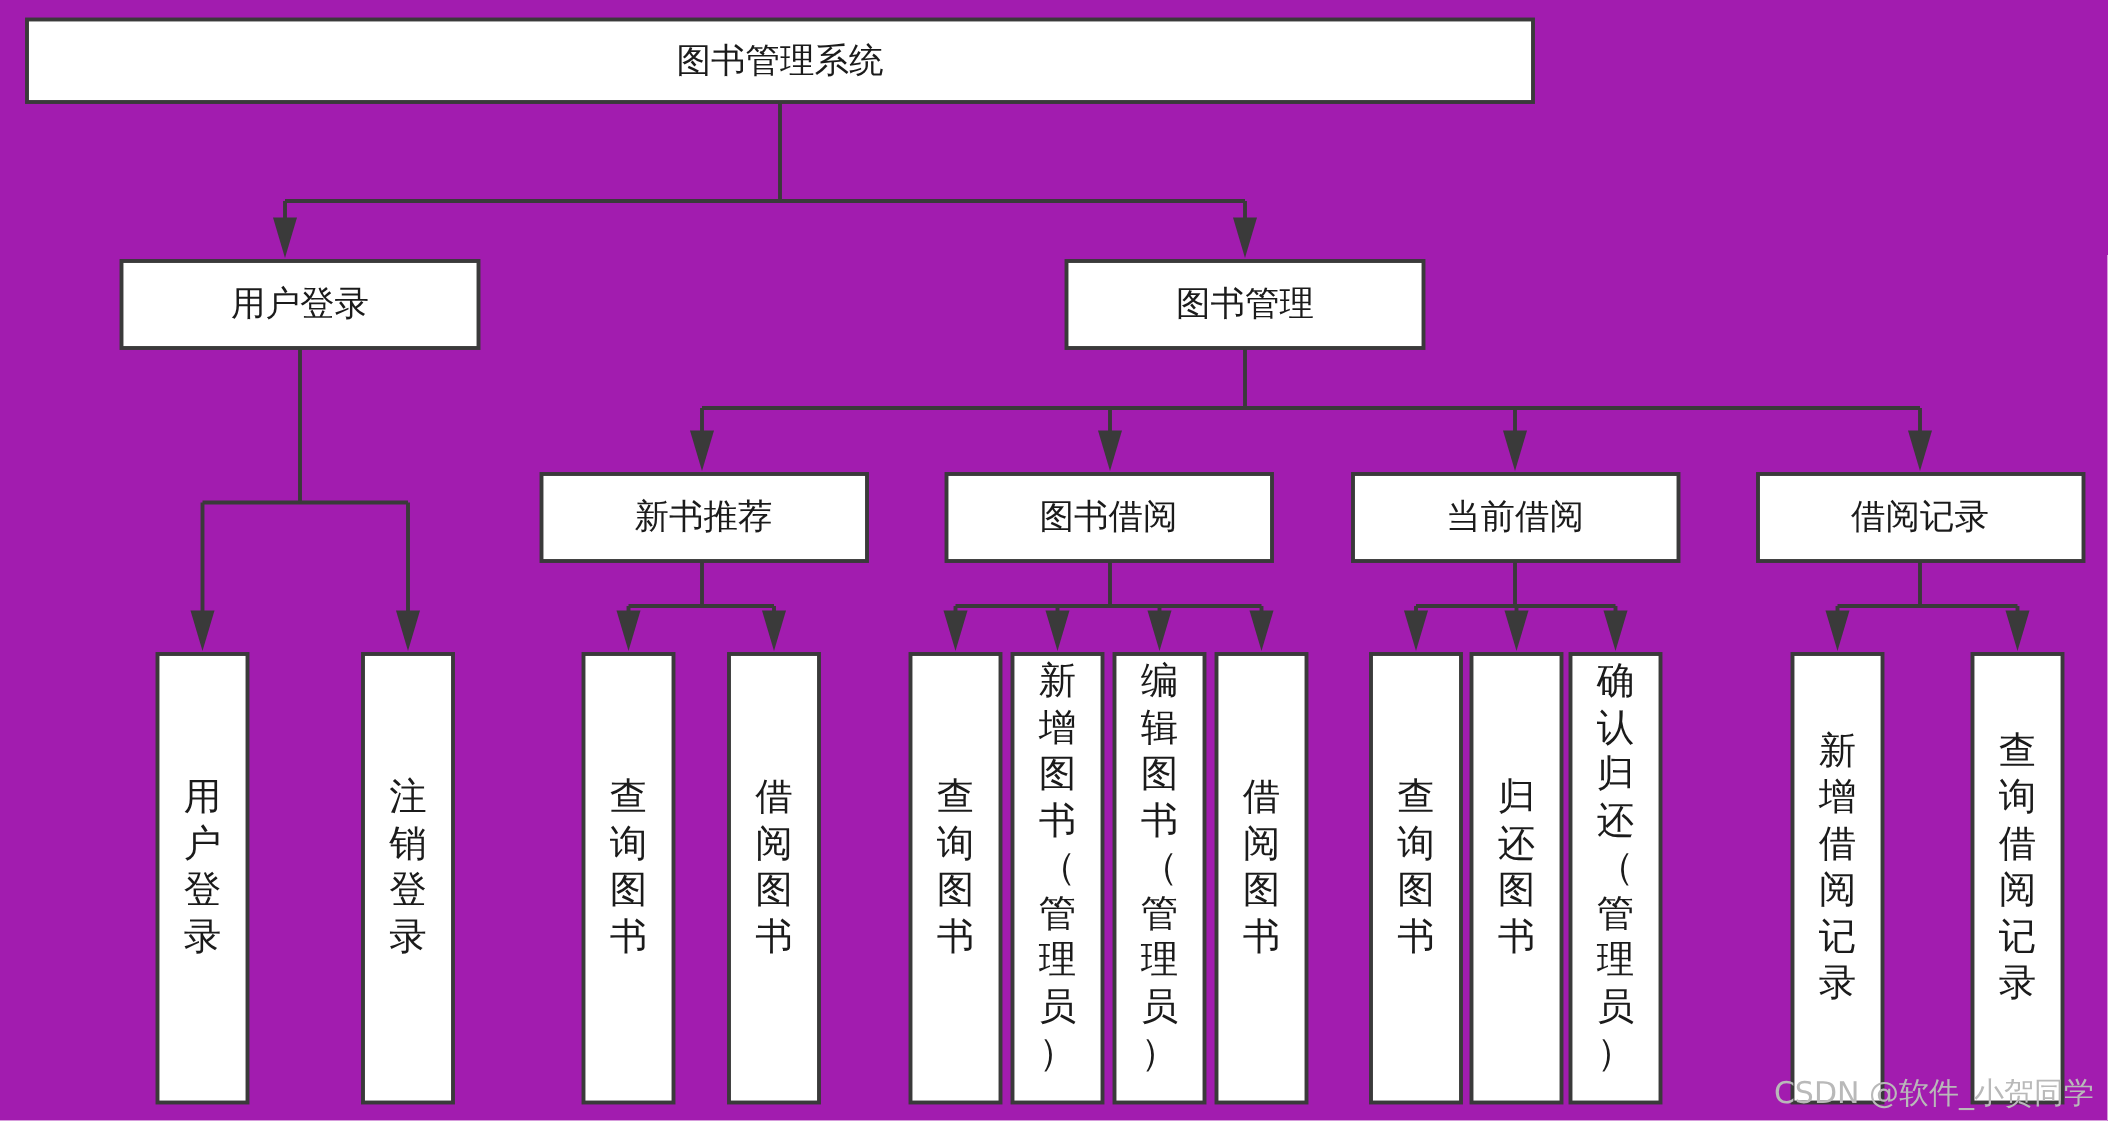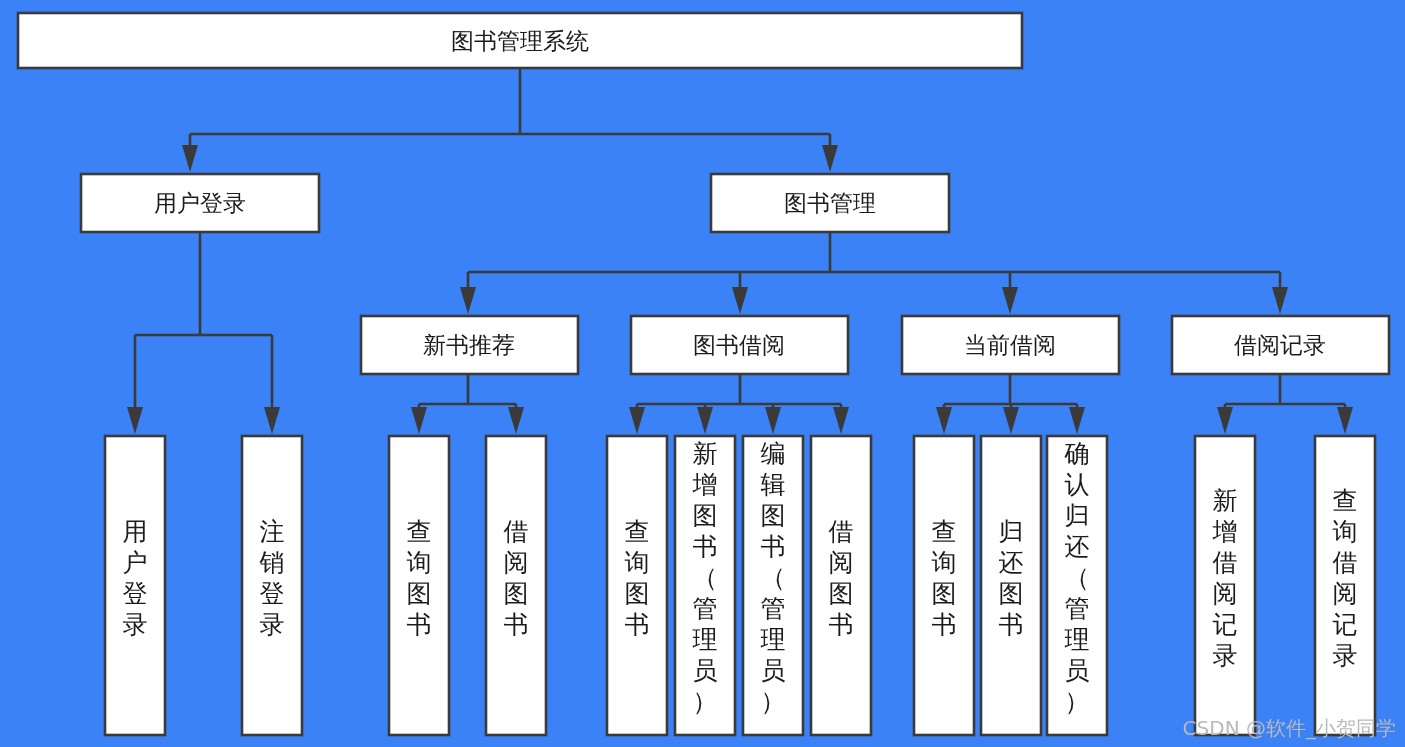--- a/index.html
+++ b/index.html
@@ -8,21 +8,21 @@
     padding: 0;
     background: #ffffff;
   }
   body {
     font-family: "DejaVu Sans", "Liberation Sans", sans-serif;
   }
   #diagram-root {
     position: relative;
     width: 1405px;
     height: 747px;
-    background: #3b82f6;
+    background: #a21caf;
     overflow: hidden;
   }
   svg.diagram-canvas {
     position: absolute;
     top: 0;
     left: 0;
     width: 1405px;
     height: 747px;
     display: block;
   }

